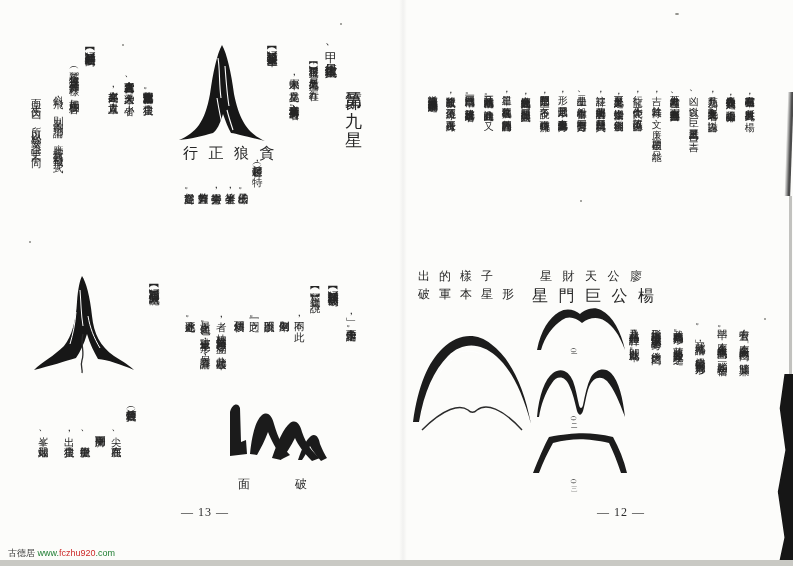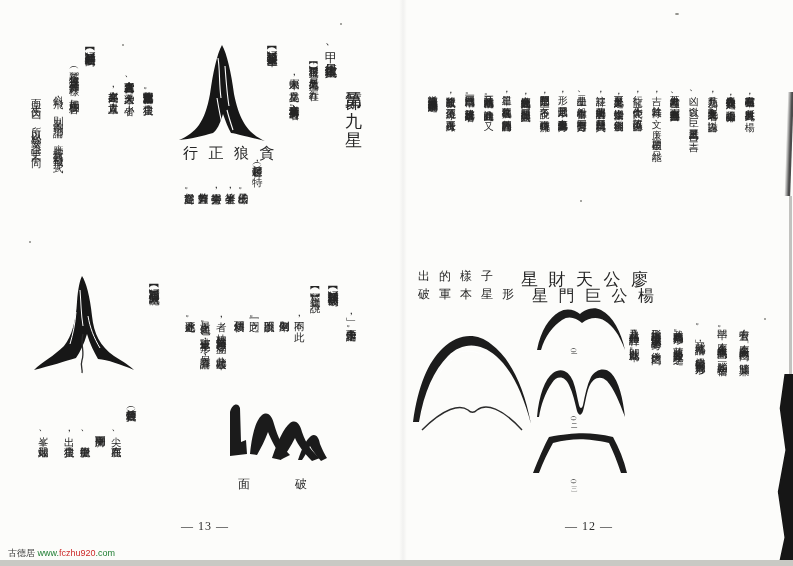--- a/index.html
+++ b/index.html
@@ -3,21 +3,21 @@
 <meta charset="utf-8">
 <style>
   html,body{margin:0;padding:0;background:#ffffff;}
   #canvas{position:relative;width:793px;height:566px;background:#fcfcfa;overflow:hidden;
           font-family:"Liberation Serif","DejaVu Serif",serif;}
   .vcol{position:absolute;writing-mode:vertical-rl;white-space:nowrap;color:#262626;
         line-height:1.12;font-family:"Liberation Serif","DejaVu Serif",serif;}
   .hrtl{position:absolute;white-space:nowrap;color:#262626;
         font-family:"Liberation Serif","DejaVu Serif",serif;}
   .ill{position:absolute;}
-  .pagenum{position:absolute;color:#2b2b2b;font-size:12px;letter-spacing:1px;margin-top:14px;}
+  .pagenum{position:absolute;color:#2b2b2b;font-size:12px;letter-spacing:1px;}
   .speck{position:absolute;background:#8a8a84;border-radius:50%;}
   .gutter{position:absolute;left:399px;top:0;width:8px;height:566px;
           background:linear-gradient(to right,rgba(0,0,0,0),rgba(0,0,0,0.045),rgba(0,0,0,0));}
   .bind-blob{position:absolute;left:774px;top:374px;width:19px;height:190px;background:#161616;
           clip-path:polygon(55% 0,100% 0,100% 100%,25% 100%,55% 86%,20% 62%,60% 40%,30% 18%);}
   .bind-streak{position:absolute;left:786px;top:92px;width:6px;height:104px;
           background:linear-gradient(to right,rgba(40,40,40,0),#4c4c4c 70%);transform:skewX(-2deg);}
   .bind-faint{position:absolute;left:789px;top:196px;width:3px;height:180px;background:#9b9b97;opacity:.6;}
   .bottom-strip{position:absolute;left:0;top:560px;width:793px;height:6px;background:#c9c9c4;}
   .wm{position:absolute;left:8px;top:547px;font-size:9px;font-family:"Liberation Sans","DejaVu Sans",sans-serif;}
@@ -42,21 +42,21 @@
   <div class="vcol" style="left:576px;top:88px;font-size:10px;letter-spacing:.4px">曲二星、在一般書中，有言巨門是方</div>
   <div class="vcol" style="left:557px;top:88px;font-size:10px;letter-spacing:.4px">形，武是圓形。也有說武曲是方形，</div>
   <div class="vcol" style="left:539px;top:88px;font-size:10px;letter-spacing:.4px">巨門是圓形，各說不一，在現時流傳</div>
   <div class="vcol" style="left:520px;top:88px;font-size:10px;letter-spacing:.4px">在社會之撼龍經內，巨門星篇與武曲</div>
   <div class="vcol" style="left:501px;top:88px;font-size:10px;letter-spacing:.4px">星篇，往往名稱互異，其內容論巨門</div>
   <div class="vcol" style="left:483px;top:88px;font-size:10px;letter-spacing:.4px">時又混武曲爲一糰。在論武曲時，又</div>
   <div class="vcol" style="left:464px;top:88px;font-size:10px;letter-spacing:.4px">混巨門爲一糰。或許是後之好事者，</div>
   <div class="vcol" style="left:445px;top:88px;font-size:10px;letter-spacing:.4px">將龍脈竄改，流傳至今，殊費考正。</div>
   <div class="vcol" style="left:427px;top:88px;font-size:10px;letter-spacing:.4px">茲徵諸張九儀先生所錄楊廖九星之別</div>
 
-  <div class="hrtl" style="left:521px;top:268px;font-size:17px;letter-spacing:10.5px">星財天公廖</div>
+  <div class="hrtl" style="left:540px;top:268px;font-size:12px;letter-spacing:10.5px">星財天公廖</div>
   <div class="hrtl" style="left:532px;top:286px;font-size:16px;letter-spacing:10.5px">星門巨公楊</div>
   <div class="hrtl" style="left:418px;top:268px;font-size:12px;letter-spacing:9px">出的樣子</div>
   <div class="hrtl" style="left:418px;top:286px;font-size:12px;letter-spacing:9px">破軍本星形</div>
 
   <svg class="ill" style="left:535px;top:300px" width="92" height="52" viewBox="0 0 92 52">
     <path fill="#1c1c1c" d="M2,50 C6,30 14,18 24,12 C32,7 40,10 45,14 C50,10 58,6 66,10 C78,16 86,32 90,50 C84,34 78,26 70,21 C62,16 54,18 47,23 C41,18 34,15 27,20 C18,26 10,36 6,50 Z"></path>
   </svg>
   <div class="vcol" style="left:571px;top:348px;font-size:6.5px">(一)</div>
 
   <svg class="ill" style="left:535px;top:361px" width="92" height="58" viewBox="0 0 92 58">
@@ -75,21 +75,21 @@
     <path fill="none" stroke="#ffffff" stroke-width="1" d="M36,34 C46,24 62,22 74,30 M28,52 C30,44 36,38 42,34"></path>
   </svg>
 
   <div class="vcol" style="left:738px;top:321px;font-size:10.5px;letter-spacing:1px">中有云：「廖名天財楊巨門，雙腦兼</div>
   <div class="vcol" style="left:716px;top:321px;font-size:10.5px;letter-spacing:1px">凹平。廖名金水楊武曲，三腦如金宿</div>
   <div class="vcol" style="left:694px;top:321px;font-size:10.5px;letter-spacing:1px">。」就此推論，楊公巨門應爲方形，</div>
   <div class="vcol" style="left:672px;top:321px;font-size:10.5px;letter-spacing:1px">武曲應爲圓形。茲將廖公對此二星之</div>
   <div class="vcol" style="left:650px;top:321px;font-size:10.5px;letter-spacing:1px">形繪圖於後以供讀者參考，後之巨門</div>
   <div class="vcol" style="left:628px;top:321px;font-size:10.5px;letter-spacing:1px">及武曲二星註釋，卽以此爲準。</div>
 
-  <div class="pagenum" style="left:565px;top:505px">— 12 —</div>
+  <div class="pagenum" style="left:597px;top:505px">— 12 —</div>
 
   <div class="vcol" style="left:344px;top:78px;font-size:17px;letter-spacing:1px">第三節　九　星</div>
   <div class="vcol" style="left:324px;top:42px;font-size:12.5px">甲、貪狼木星行龍</div>
 
   <div class="vcol" style="left:308px;top:58px;font-size:10px;letter-spacing:.3px">【釋】貪狼星，居九星之第一位。在五行</div>
   <div class="vcol" style="left:288px;top:70px;font-size:10.5px;letter-spacing:.6px">中屬木，爲文星、主文章科第清秀有聲名。</div>
   <div class="vcol" style="left:266px;top:42px;font-size:11px;letter-spacing:.5px">【經】貪狼頓起笋生峯</div>
   <div class="vcol" style="left:251px;top:158px;font-size:10.5px">（釋）頓起者，特</div>
   <div class="vcol" style="left:237px;top:185px;font-size:10.5px">出的樣子。</div>
   <div class="vcol" style="left:224px;top:185px;font-size:10.5px">笋生峯者，</div>

